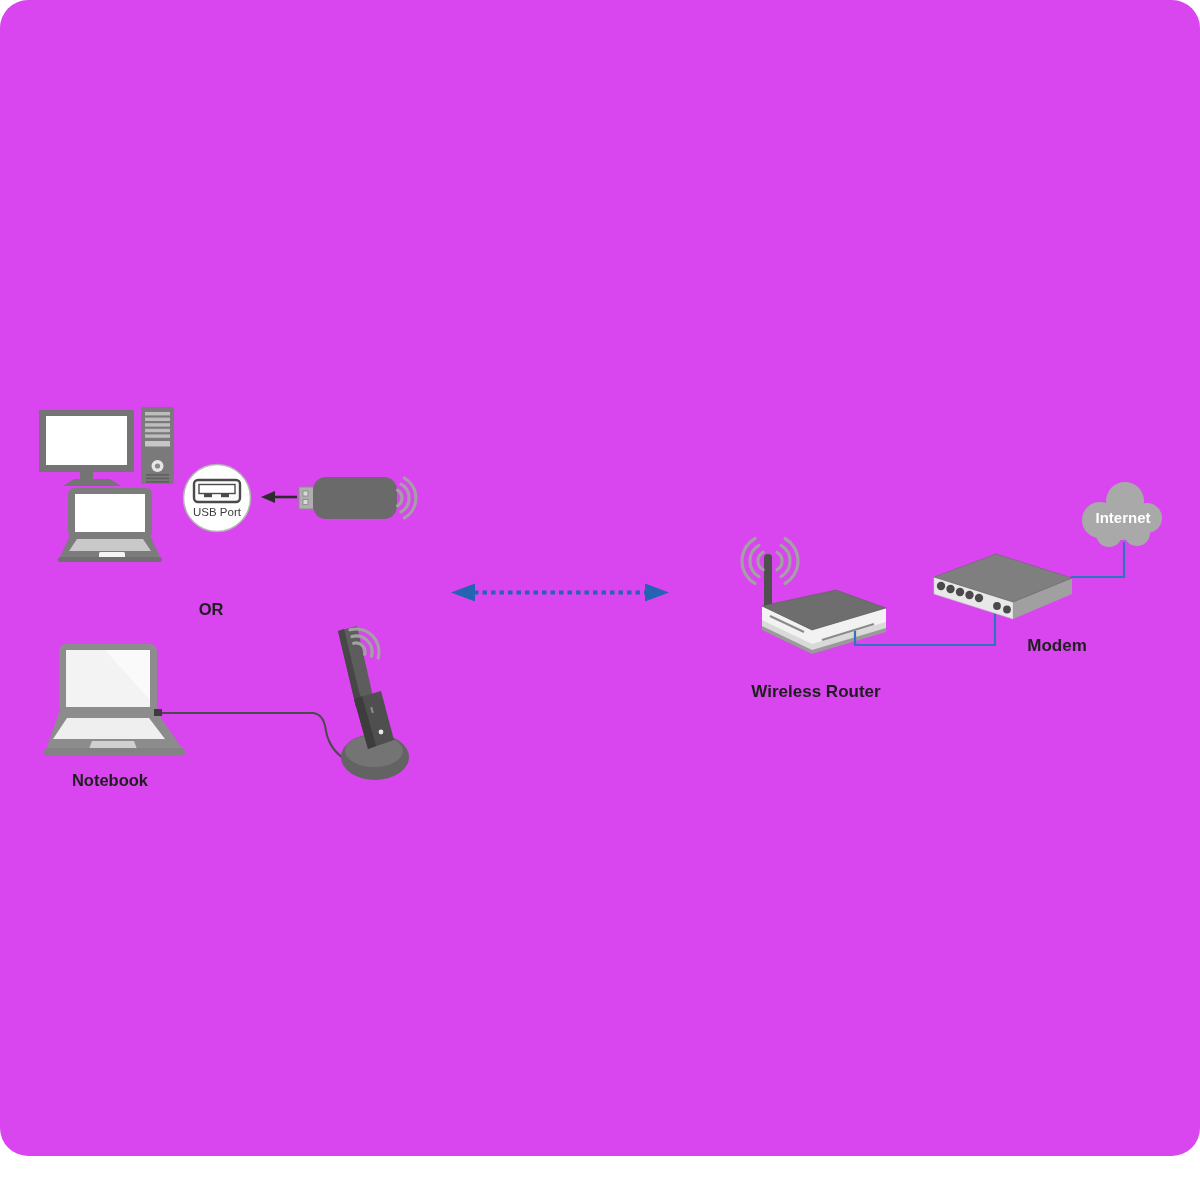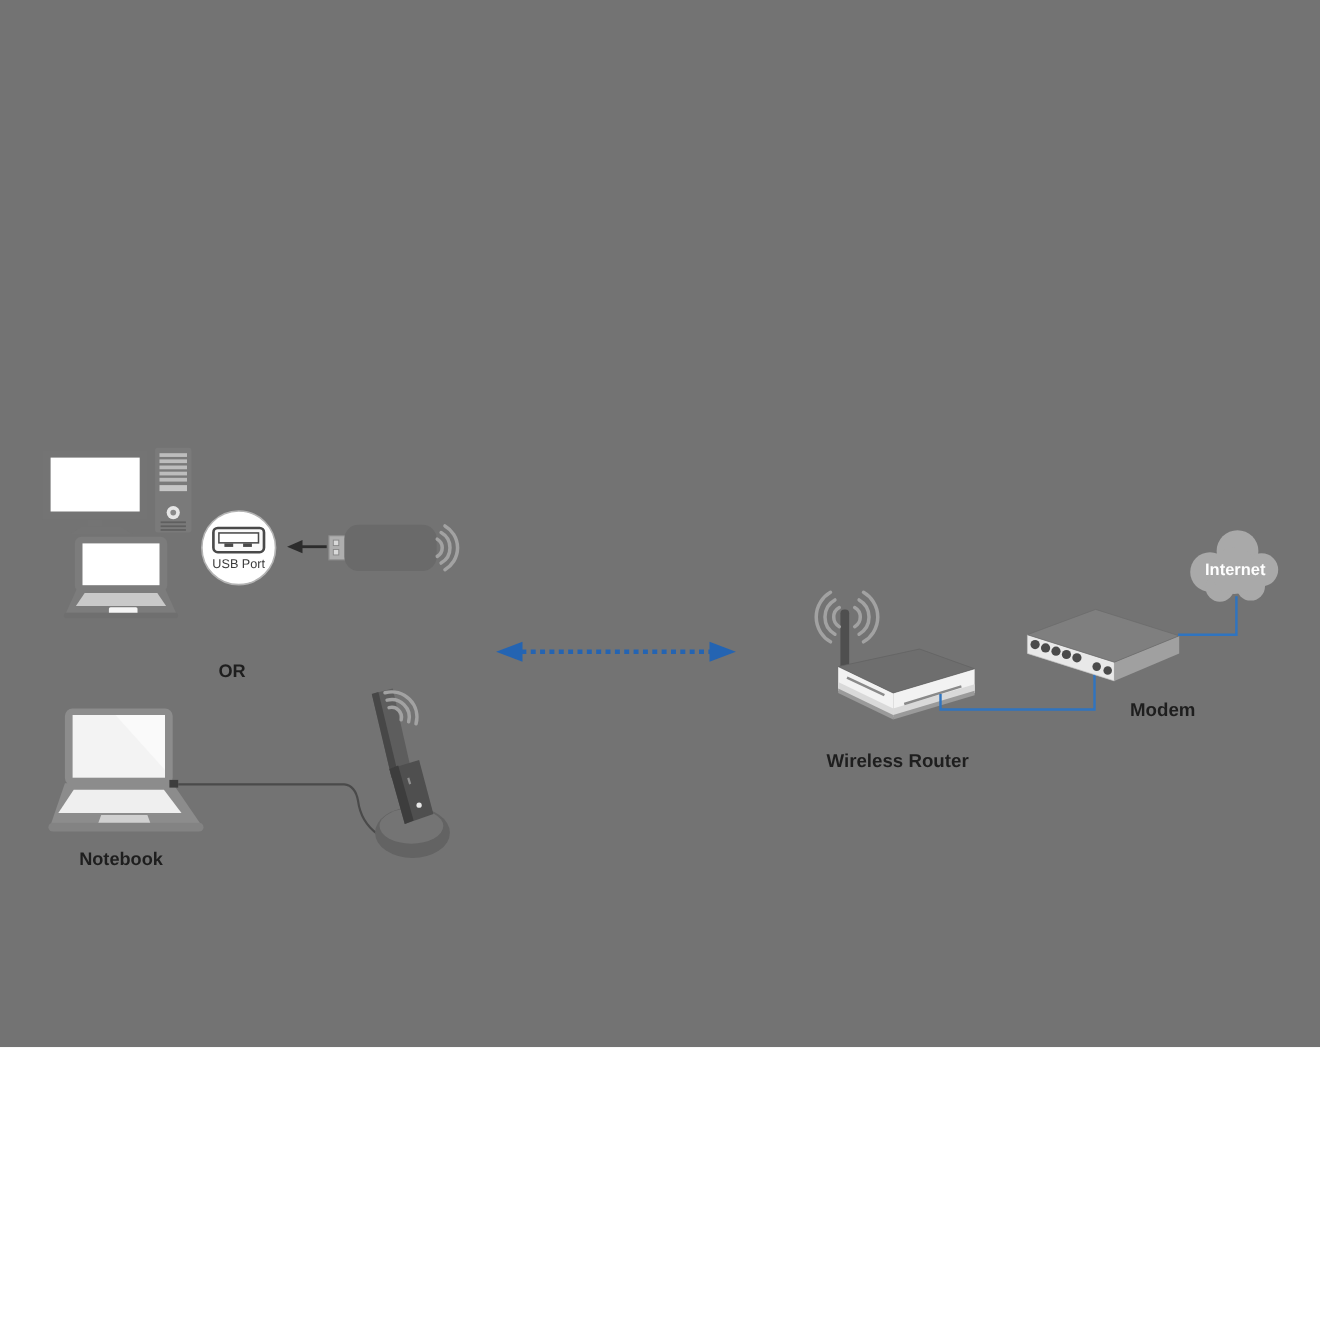--- a/index.html
+++ b/index.html
@@ -1,17 +1,17 @@
 <!DOCTYPE html>
 <html><head>
 <meta charset="utf-8">
 <style>
   html,body{margin:0;padding:0;background:#ffffff;}
-  .canvas{position:relative;width:1200px;height:952px;background:#737373;overflow:hidden;
-          font-family:"Liberation Sans", sans-serif;}
+  .canvas{position:relative;width:1200px;height:1156px;background:#d946ef;overflow:hidden;
+          font-family:"Liberation Sans", sans-serif;border-radius:28px;}
   svg{position:absolute;left:0;top:0;}
   text{font-family:"Liberation Sans", sans-serif;}
   .lbl-bold{font-size:17px;font-weight:bold;fill:#1e1e1e;}
   .lbl-md{font-size:16.5px;font-weight:bold;fill:#1e1e1e;}
   .lbl-usb{font-size:11.5px;fill:#3c3c3c;}
   .lbl-internet{font-size:15px;font-weight:bold;fill:#ffffff;}
   .wave{fill:none;stroke:#a2a2a2;stroke-width:3.2;stroke-linecap:round;}
   .cable-blue{fill:none;stroke:#2f74c0;stroke-width:2.2;}
   .cable-dark{fill:none;stroke:#4a4a4a;stroke-width:2;}
 </style>

